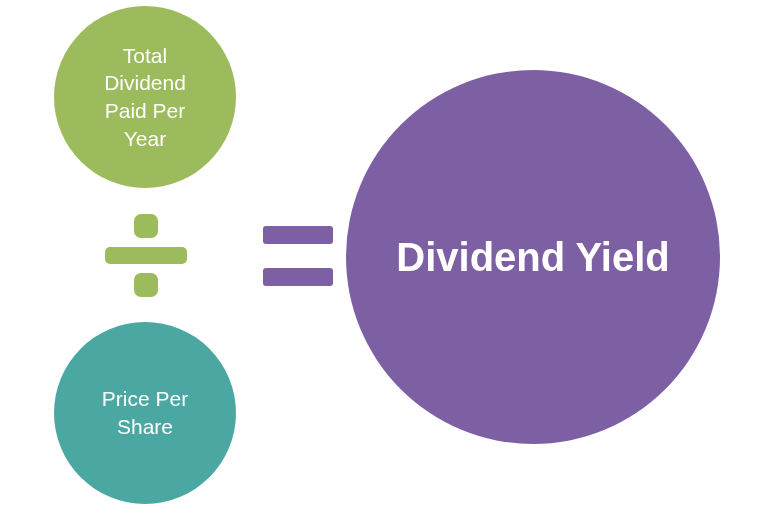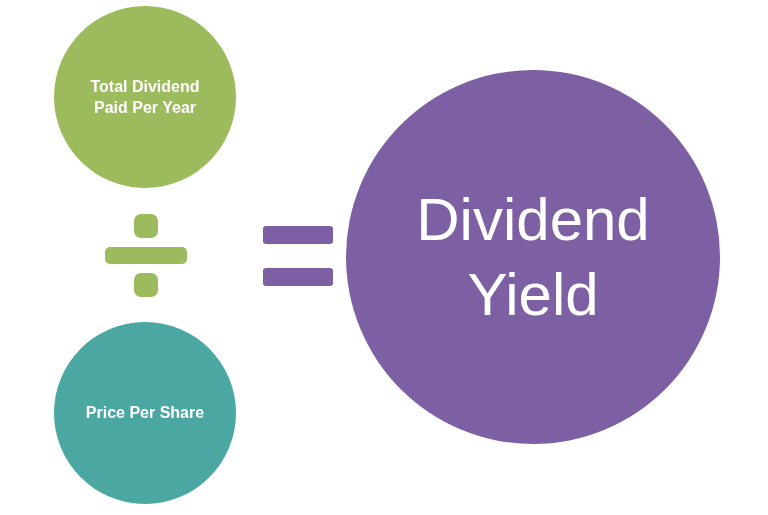--- a/index.html
+++ b/index.html
@@ -44,31 +44,31 @@
   }
 
   .circle-result {
     left: 346px;
     top: 70px;
     width: 374px;
     height: 374px;
   }
 
   .small-label {
-    font-size: 16px;
+    font-size: 21px;
     line-height: 1.32;
     max-width: 120px;
-    font-weight: 700;
+    font-weight: 400;
   }
 
   .big-label {
-    font-size: 60px;
+    font-size: 40px;
     line-height: 1.25;
     max-width: 290px;
-    font-weight: 400;
+    font-weight: 700;
   }
 
   
   .divide {
     position: absolute;
     left: 105px;
     top: 205px;
     width: 82px;
     height: 100px;
     display: flex;

